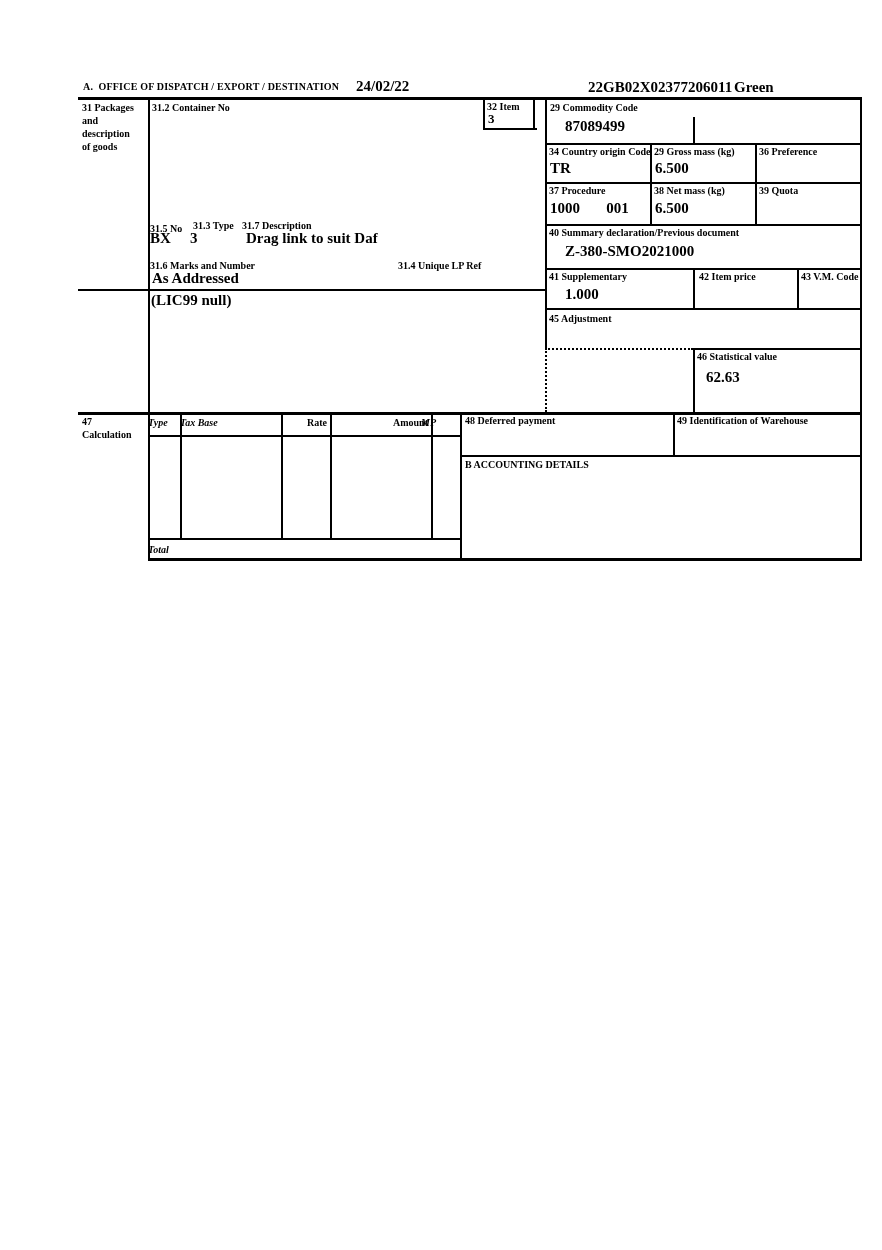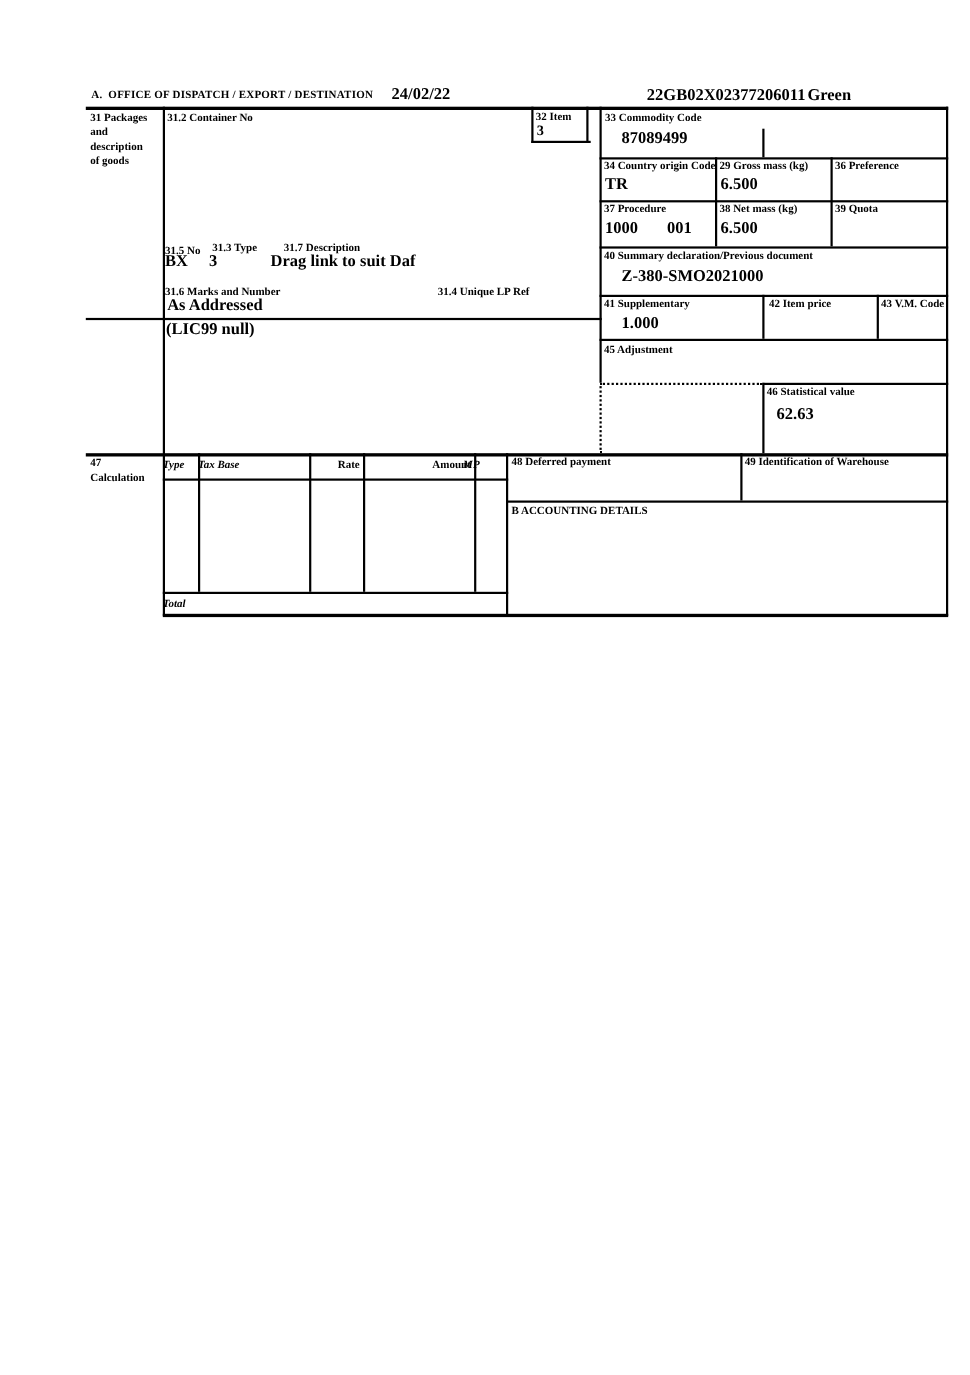--- a/index.html
+++ b/index.html
@@ -73,30 +73,30 @@
 and
 description
 of goods</div>
     <div class="lbl" style="left:74px;top:5px">31.2 Container No</div>
 
     <div class="lbl" style="left:409px;top:4px">32 Item</div>
     <div class="val-sm" style="left:410px;top:14px">3</div>
 
     <div class="lbl" style="left:72px;top:126px">31.5 No</div>
     <div class="lbl" style="left:115px;top:123px">31.3 Type</div>
-    <div class="lbl" style="left:180px;top:123px">31.7 Description</div>
+    <div class="lbl" style="left:164px;top:123px">31.7 Description</div>
     <div class="val" style="left:72px;top:133px">BX</div>
     <div class="val" style="left:112px;top:133px">3</div>
     <div class="val" style="left:168px;top:133px">Drag link to suit Daf</div>
 
     <div class="lbl" style="left:72px;top:163px">31.6 Marks and Number</div>
     <div class="val" style="left:74px;top:173px">As Addressed</div>
     <div class="lbl" style="left:320px;top:163px">31.4 Unique LP Ref</div>
 
-    <div class="lbl" style="left:472px;top:5px">33 Commodity Code</div>
+    <div class="lbl" style="left:472px;top:5px">29 Commodity Code</div>
     <div class="val" style="left:487px;top:21px">87089499</div>
 
     <div class="lbl" style="left:471px;top:49px">34 Country origin Code</div>
     <div class="val" style="left:472px;top:63px">TR</div>
     <div class="lbl" style="left:576px;top:49px">29 Gross mass (kg)</div>
     <div class="val" style="left:577px;top:63px">6.500</div>
     <div class="lbl" style="left:681px;top:49px">36 Preference</div>
 
     <div class="lbl" style="left:471px;top:88px">37 Procedure</div>
     <div class="val" style="left:472px;top:103px">1000       001</div>

